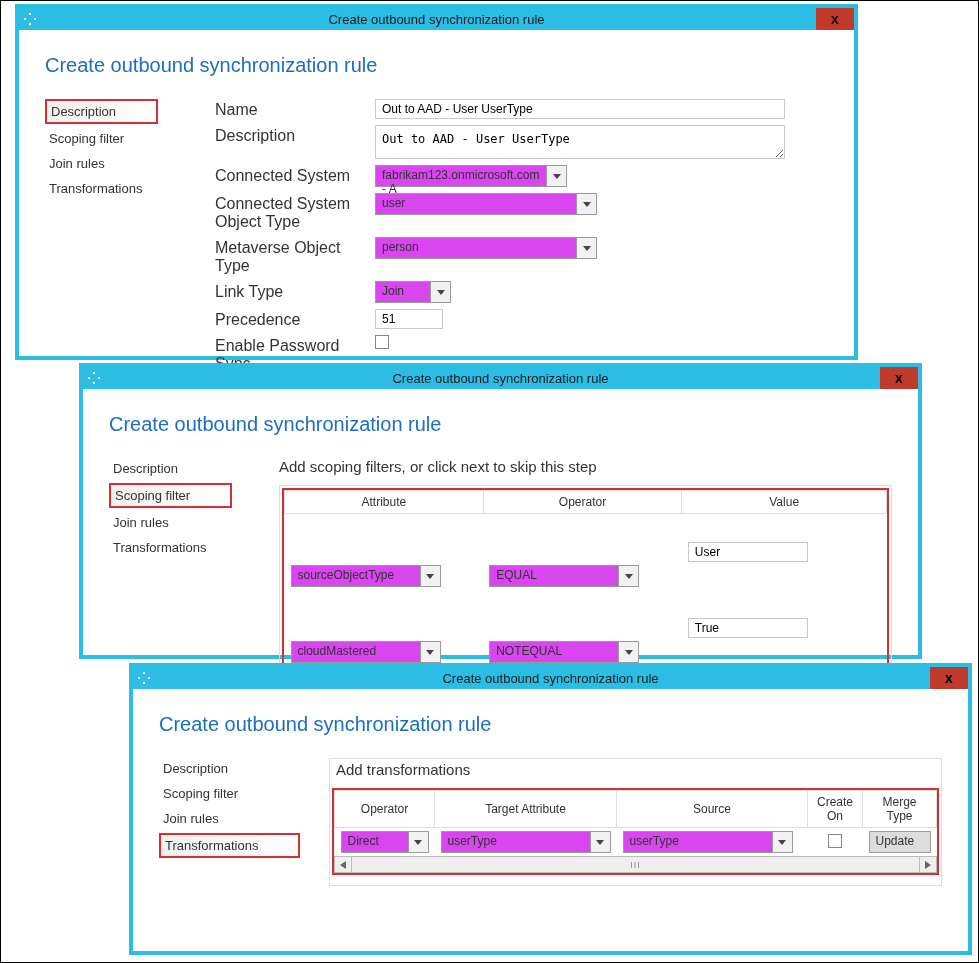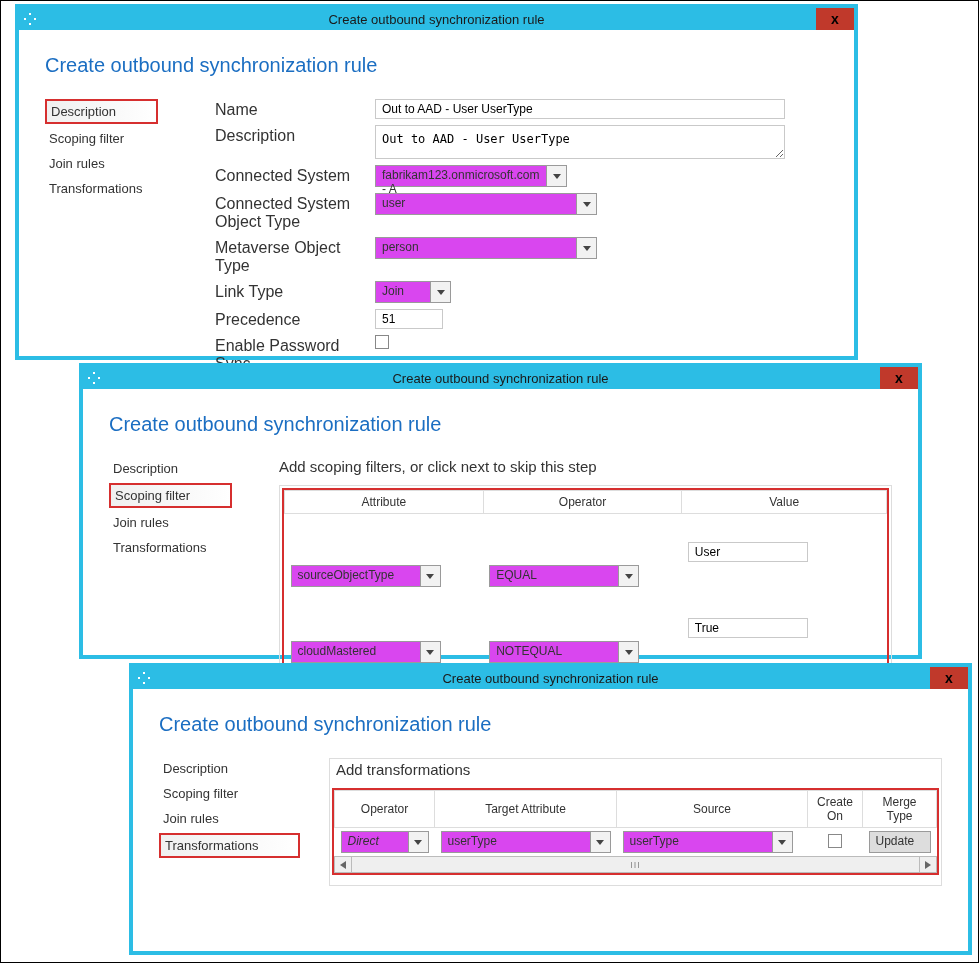--- a/index.html
+++ b/index.html
@@ -356,21 +356,21 @@
             <tbody>
                     <tr>
               <th class="trans-th" style="width:95px">Operator</th>
               <th class="trans-th" style="width:180px">Target Attribute</th>
               <th class="trans-th">Source</th>
               <th class="trans-th" style="width:55px">Create On</th>
               <th class="trans-th" style="width:70px">Merge Type</th>
             </tr>
             <tr class="trans-row">
               <td>
-                        <div class="select" style="width:88px;font-style:italic;">
+                        <div class="select" style="width:88px;">
                           <span class="sel-text">Direct</span>
                           <span class="sel-arrow">
                             <svg class="chev" viewBox="0 0 8 5">
                               <polygon points="0,0 8,0 4,5" fill="#444"></polygon>
                             </svg>
                           </span>
                         </div>
                       </td>
               <td>
                         <div class="select" style="width:170px;">

